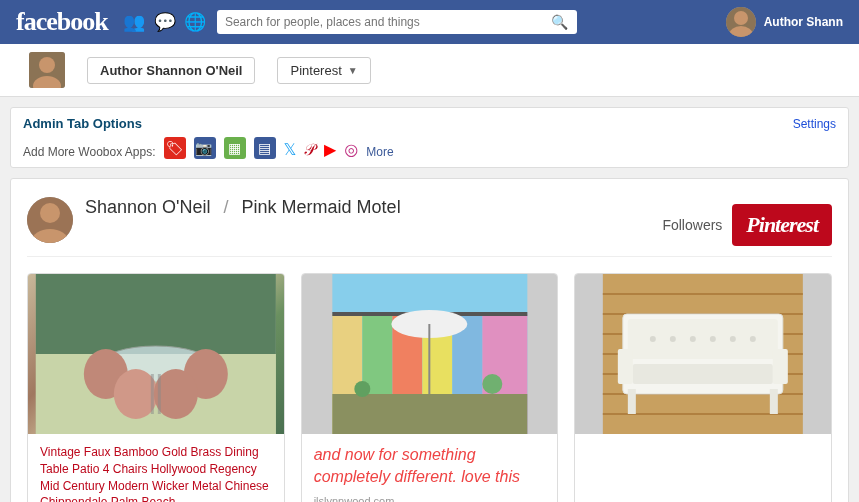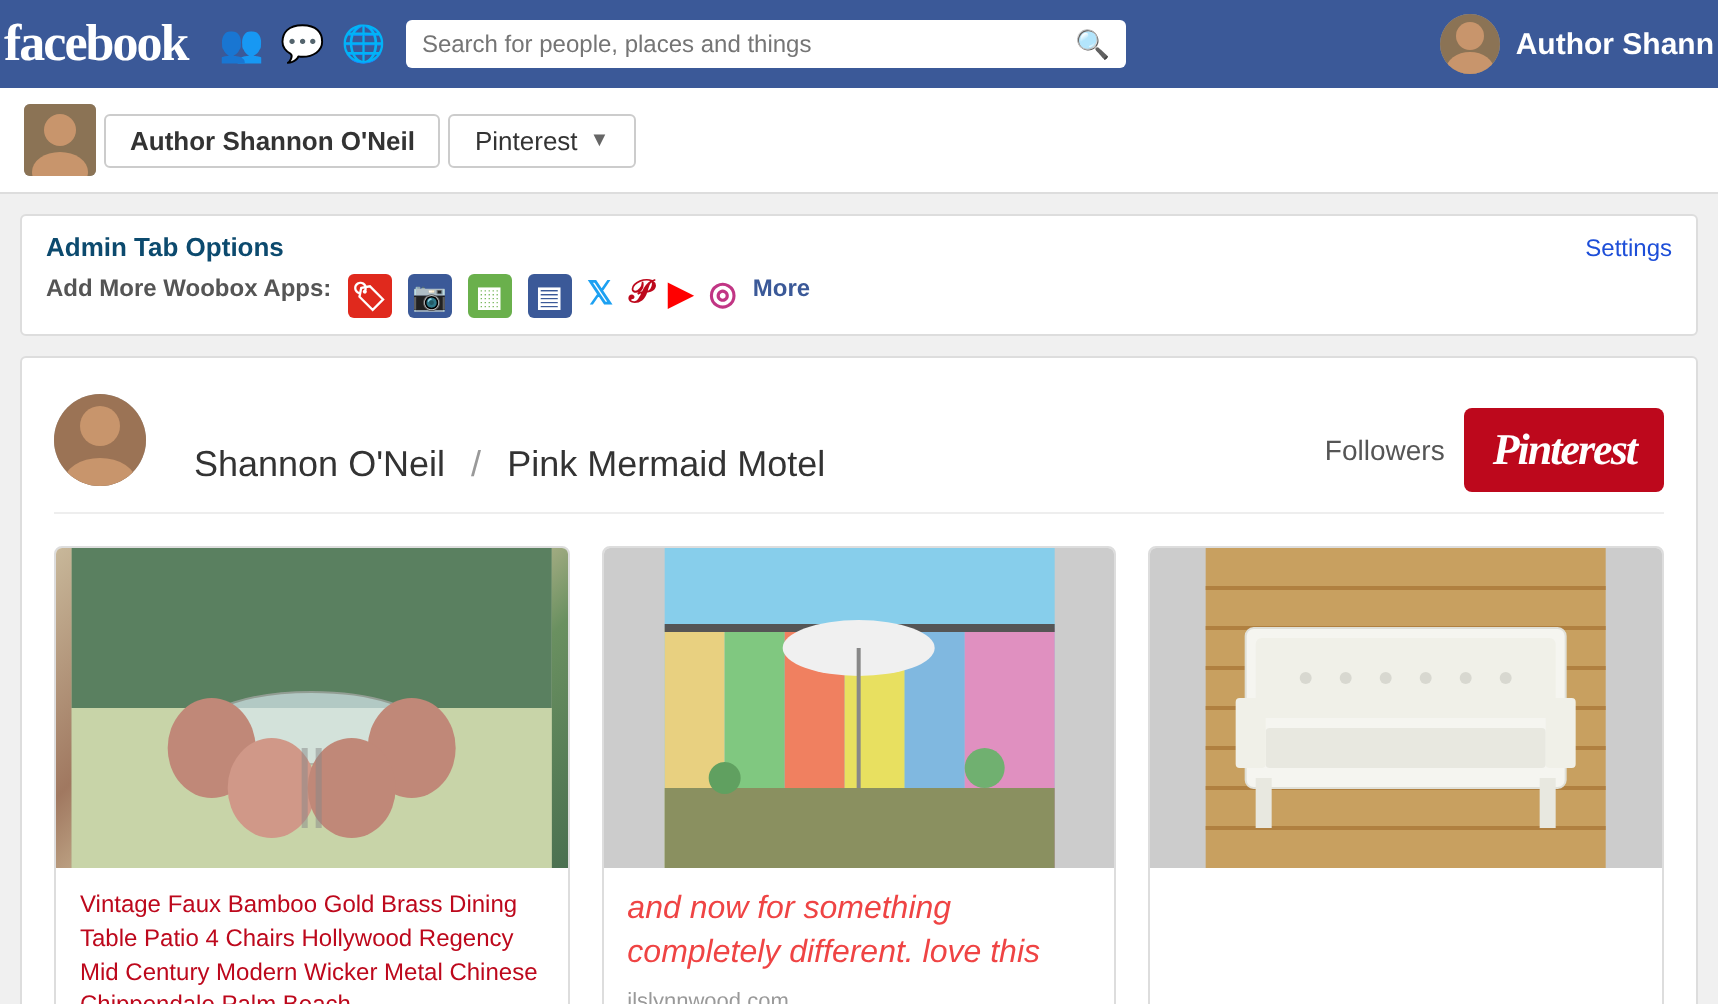--- a/index.html
+++ b/index.html
@@ -4,21 +4,21 @@
   <style>
     * { box-sizing: border-box; margin: 0; padding: 0; }
     body { font-family: Arial, Helvetica, sans-serif; font-size: 13px; background: #e9eaed; width: 859px; }
 
     
     .top-nav {
       background: #3b5998;
       height: 44px;
       display: flex;
       align-items: center;
-      padding: 0 2px;
+      padding: 0 16px;
       gap: 10px;
     }
     .fb-logo {
       font-family: Georgia, serif;
       font-size: 26px;
       font-weight: bold;
       color: white;
       margin-right: 6px;
       letter-spacing: -1px;
     }
@@ -60,30 +60,30 @@
       width: 30px;
       height: 30px;
       border-radius: 50%;
       background: #8b9dc3;
       overflow: hidden;
       display: flex;
       align-items: center;
       justify-content: center;
     }
     .user-avatar-small svg { width: 30px; height: 30px; }
-    .user-name-nav { color: white; font-size: 15px; font-weight: bold; }
+    .user-name-nav { color: white; font-size: 12px; font-weight: bold; }
 
     
     .profile-bar {
       background: white;
       border-bottom: 1px solid #ddd;
-      padding: 8px 12px;
-      display: flex;
-      align-items: center;
-      gap: 4px;
+      padding: 8px 29px;
+      display: flex;
+      align-items: center;
+      gap: 22px;
     }
     .profile-avatar {
       width: 36px;
       height: 36px;
       border-radius: 3px;
       background: #aaa;
       overflow: hidden;
     }
     .profile-avatar svg { width: 36px; height: 36px; }
     .profile-name-btn {
@@ -127,25 +127,24 @@
     .admin-panel-header {
       display: flex;
       justify-content: space-between;
       align-items: center;
       margin-bottom: 6px;
     }
     .admin-title { font-size: 13px; font-weight: bold; color: #0c4a6e; }
     .settings-link { color: #1d4ed8; font-size: 12px; cursor: pointer; }
     .add-more-row {
       display: flex;
-      align-items: flex-start;
+      align-items: flex-end;
       gap: 8px;
       font-size: 12px;
       color: #555;
-      font-weight: bold;
     }
     .app-icon {
       display: inline-block;
       width: 22px;
       height: 22px;
       border-radius: 3px;
       cursor: pointer;
       font-size: 14px;
       text-align: center;
       line-height: 22px;
@@ -169,22 +168,22 @@
     .pinterest-header {
       display: flex;
       align-items: center;
       justify-content: space-between;
       margin-bottom: 16px;
       padding-bottom: 10px;
       border-bottom: 1px solid #eee;
     }
     .pinterest-header-left {
       display: flex;
-      align-items: flex-end;
-      gap: 24px;
+      align-items: flex-start;
+      gap: 12px;
     }
     .user-avatar-med {
       width: 46px;
       height: 46px;
       border-radius: 50%;
       background: #aaa;
       overflow: hidden;
     }
     .user-avatar-med svg { width: 46px; height: 46px; }
     .breadcrumb {

